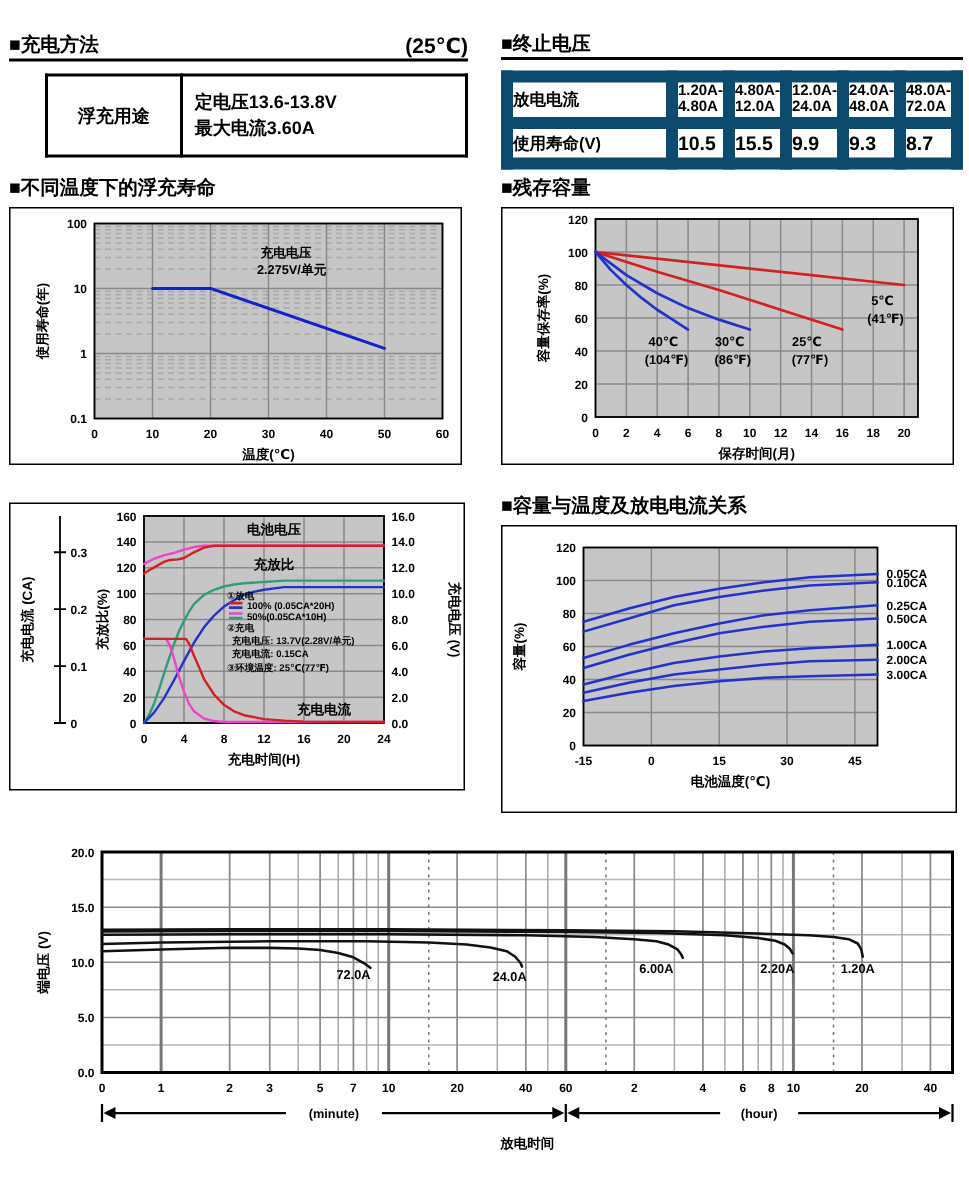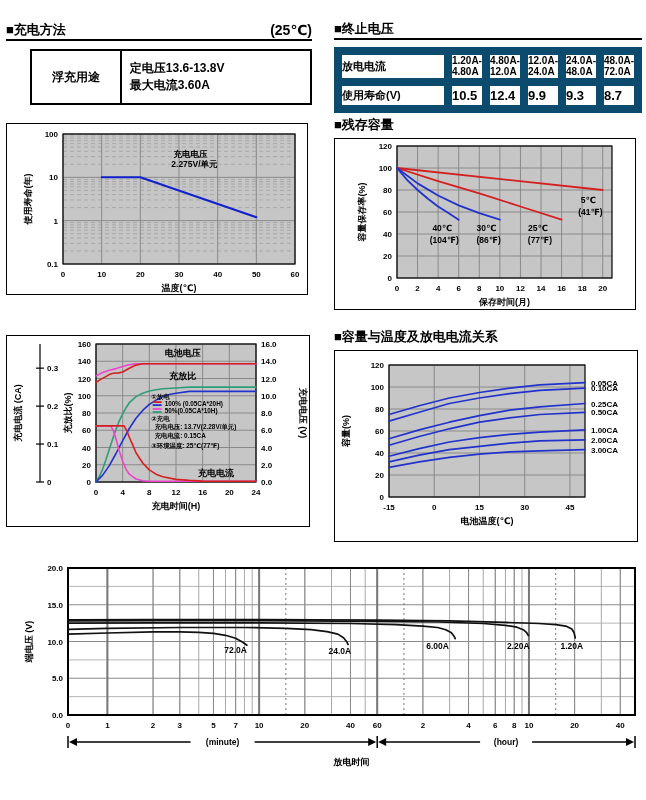--- a/index.html
+++ b/index.html
@@ -73,30 +73,33 @@
               <div>48.0A</div>
             </td>
         <td class="rng">
               <div>48.0A-</div>
               <div>72.0A</div>
             </td>
       </tr>
       <tr>
         <td class="lbl">使用寿命(V)</td>
         <td class="val">10.5</td>
-        <td class="val">12.4</td>
+        <td class="val">15.5</td>
         <td class="val">9.9</td>
         <td class="val">9.3</td>
         <td class="val">8.7</td>
       </tr>
     </tbody>
       </table>
   </section>
 
   <section class="sec" style="left:6px;top:118px;width:306px">
+    <div class="hdr">
+      <span>■不同温度下的浮充寿命</span>
+    </div>
     <div class="chart-box"><svg width="300" height="170">
           <rect x="56" y="10" width="232" height="130" fill="#c6c6c6"></rect>
           <line x1="56" x2="288" y1="126.95536685456081" y2="126.95536685456081" stroke="#a8a8a8" stroke-width="1" stroke-dasharray="4,3"></line>
           <line x1="56" x2="288" y1="119.32474562881463" y2="119.32474562881463" stroke="#a8a8a8" stroke-width="1" stroke-dasharray="4,3"></line>
           <line x1="56" x2="288" y1="113.91073370912163" y2="113.91073370912163" stroke="#a8a8a8" stroke-width="1" stroke-dasharray="4,3"></line>
           <line x1="56" x2="288" y1="109.71129981210586" y2="109.71129981210586" stroke="#a8a8a8" stroke-width="1" stroke-dasharray="4,3"></line>
           <line x1="56" x2="288" y1="106.28011248337543" y2="106.28011248337543" stroke="#a8a8a8" stroke-width="1" stroke-dasharray="4,3"></line>
           <line x1="56" x2="288" y1="103.37908493271553" y2="103.37908493271553" stroke="#a8a8a8" stroke-width="1" stroke-dasharray="4,3"></line>
           <line x1="56" x2="288" y1="100.86610056368244" y2="100.86610056368244" stroke="#a8a8a8" stroke-width="1" stroke-dasharray="4,3"></line>
           <line x1="56" x2="288" y1="98.64949125762925" y2="98.64949125762925" stroke="#a8a8a8" stroke-width="1" stroke-dasharray="4,3"></line>

